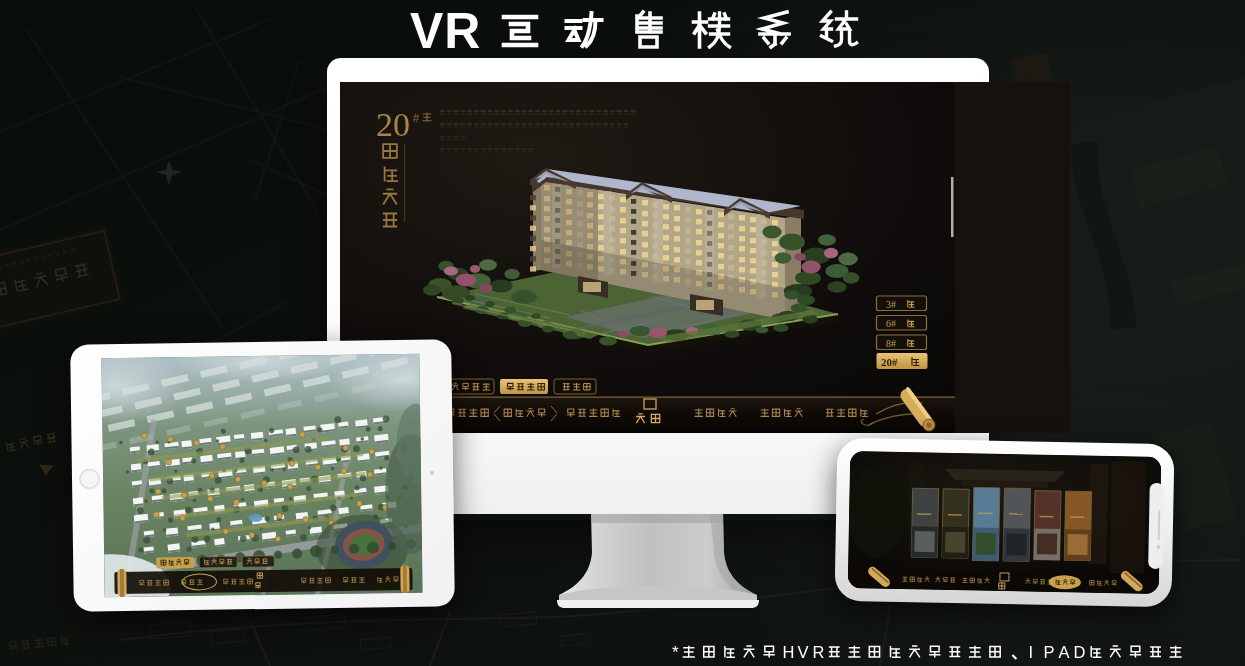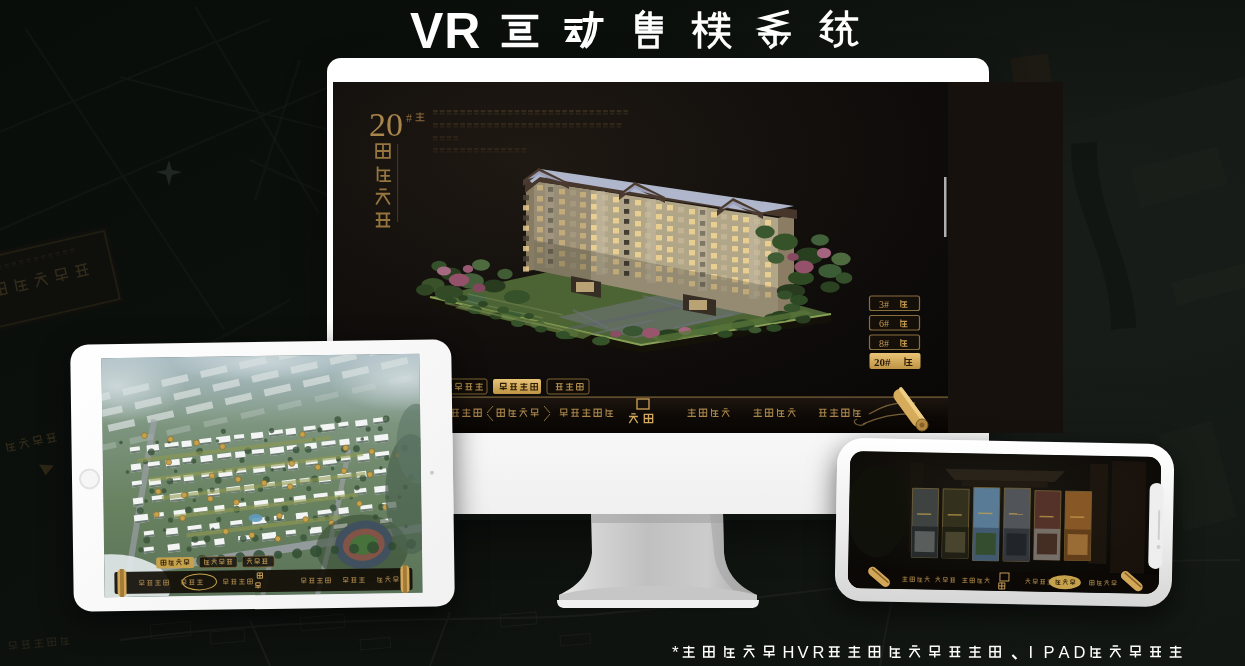--- a/index.html
+++ b/index.html
@@ -142,21 +142,21 @@
 <path d="M51,0 H183 L184,40 C186,62 200,74 217,82 L217,90 H19 L19,82 C36,74 50,62 52,40 Z" fill="url(#stg)"></path>
 <path d="M51,0 H183 L183,10 H51 Z" fill="#999999" opacity="0.5"></path>
 <path d="M170,0 L183,0 L184,40 C186,62 200,74 217,82 L217,88 L204,88 C 190,74 176,62 174,40 Z" fill="#a3a3a3" opacity="0.55"></path>
 <path d="M19,82 C60,70 176,70 217,82 L217,90 H19 Z" fill="#c6c6c6"></path>
 <path d="M17,87 H219 C219,93 216,95 211,95 H25 C20,95 17,93 17,87 Z" fill="#f0f0f0"></path>
 <rect x="17" y="95" width="202" height="3" fill="#0b0f0c" opacity="0.5"></rect>
 </svg>
 
 <div class="abs" style="left:327px;top:58px;width:662px;height:456px;background:linear-gradient(180deg,#ffffff 0%,#fcfcfc 70%,#f0f0f0 100%);border-radius:14px;"></div>
 
-<div class="abs" style="left:333px;top:82px;width:730px;height:351px;background:#16110d;overflow:hidden;">
+<div class="abs" style="left:340px;top:82px;width:730px;height:351px;background:#16110d;overflow:hidden;">
 <svg width="615" height="351">
         <defs>
           <radialGradient id="scr" cx="0.32" cy="0.22" r="0.95">
             <stop offset="0" stop-color="#1f1913"></stop>
             <stop offset="0.55" stop-color="#110e0c"></stop>
             <stop offset="1" stop-color="#090807"></stop>
           </radialGradient>
           <linearGradient id="navg" x1="0" y1="0" x2="0" y2="1">
             <stop offset="0" stop-color="#1d1510"></stop>
             <stop offset="0.5" stop-color="#0f0a06"></stop>

